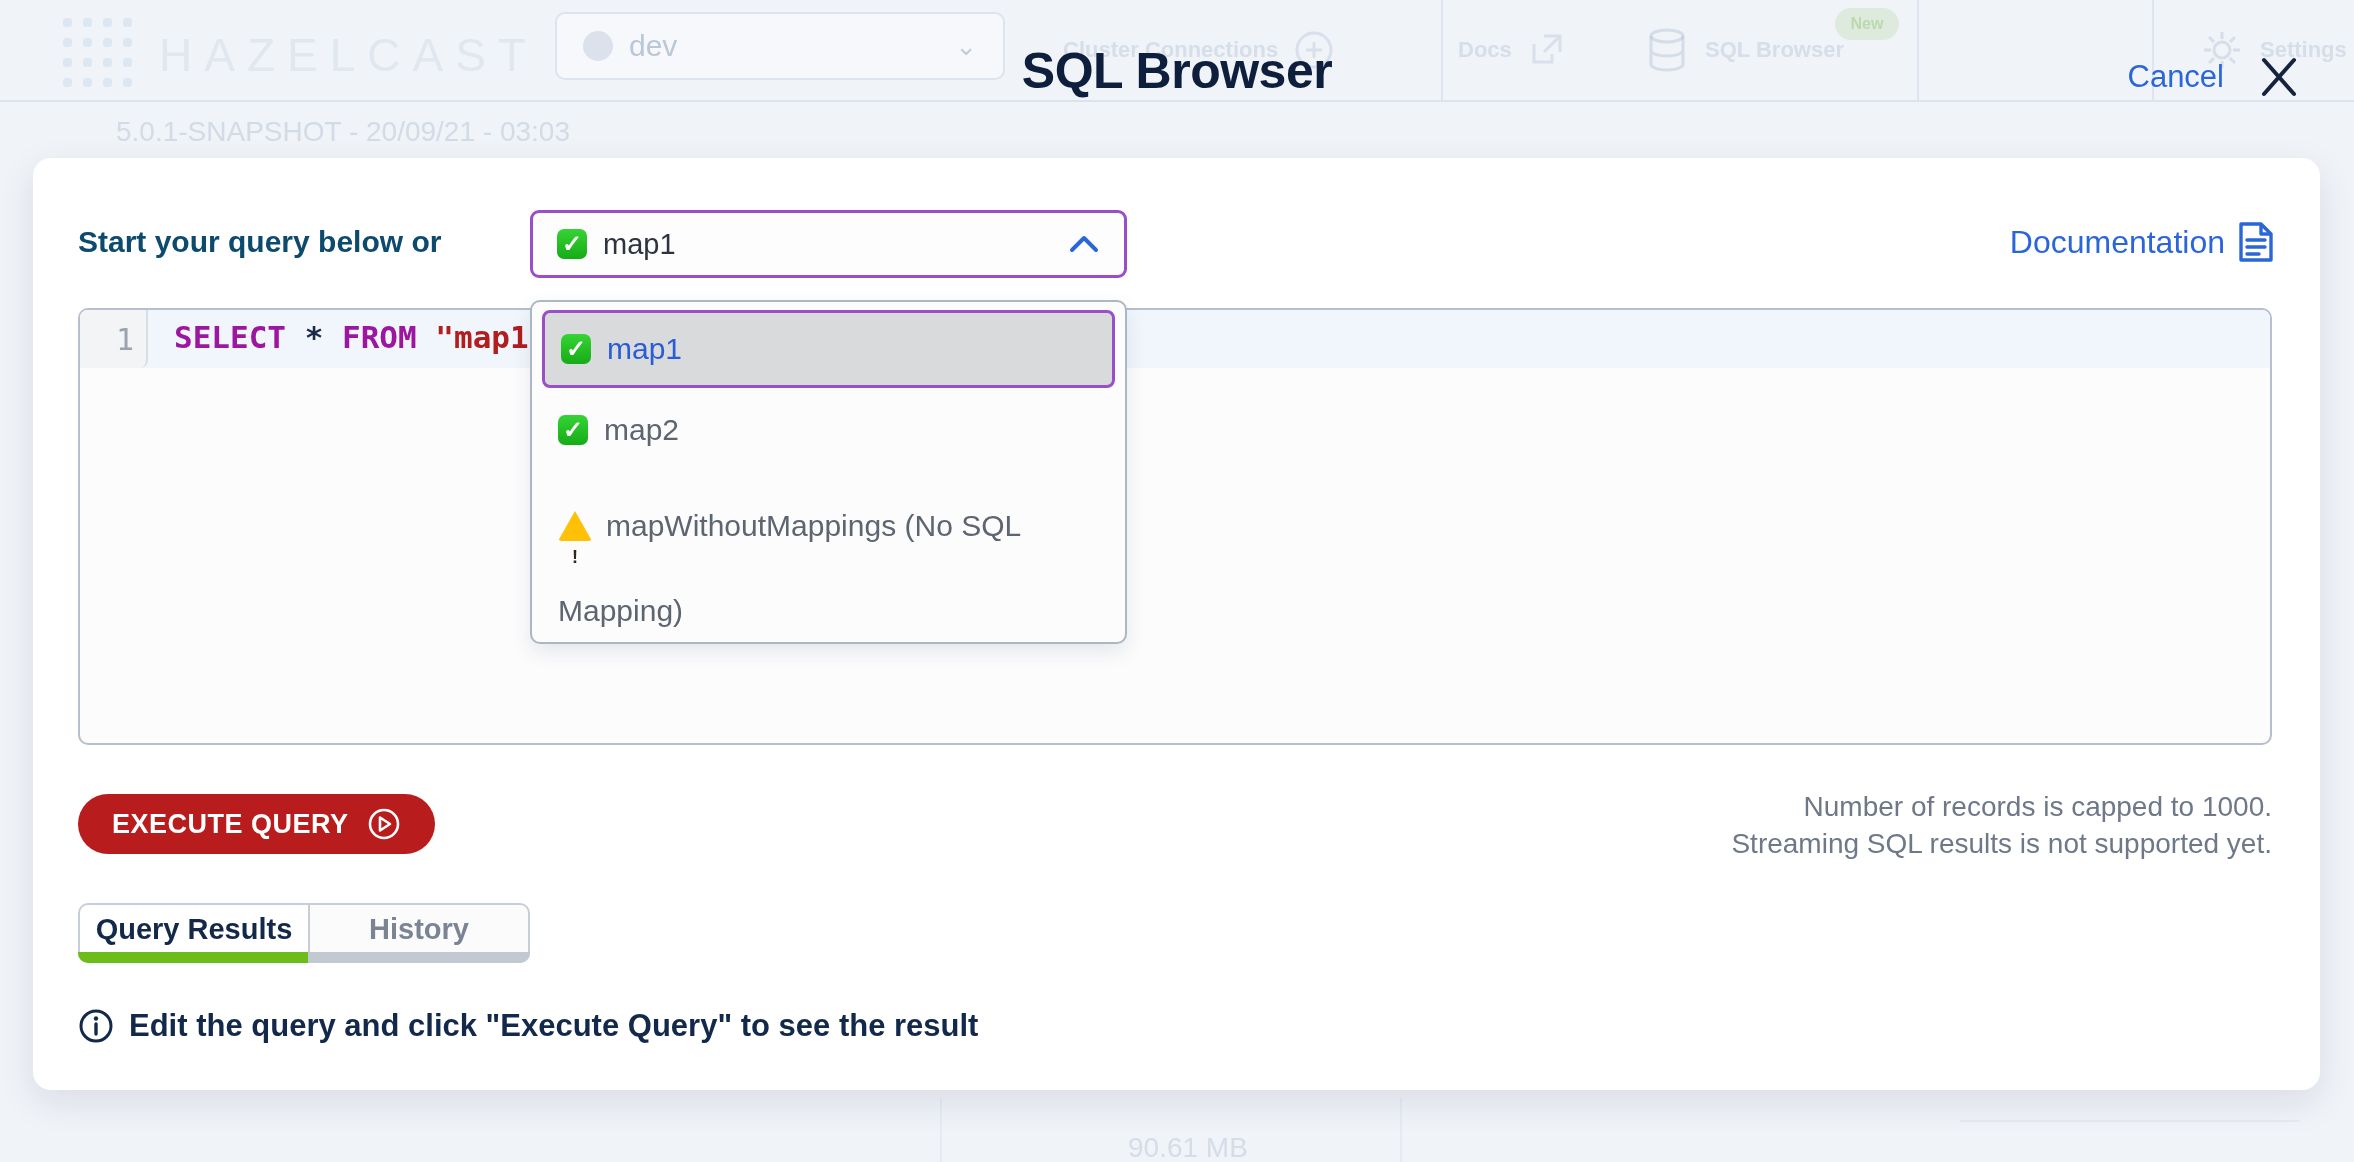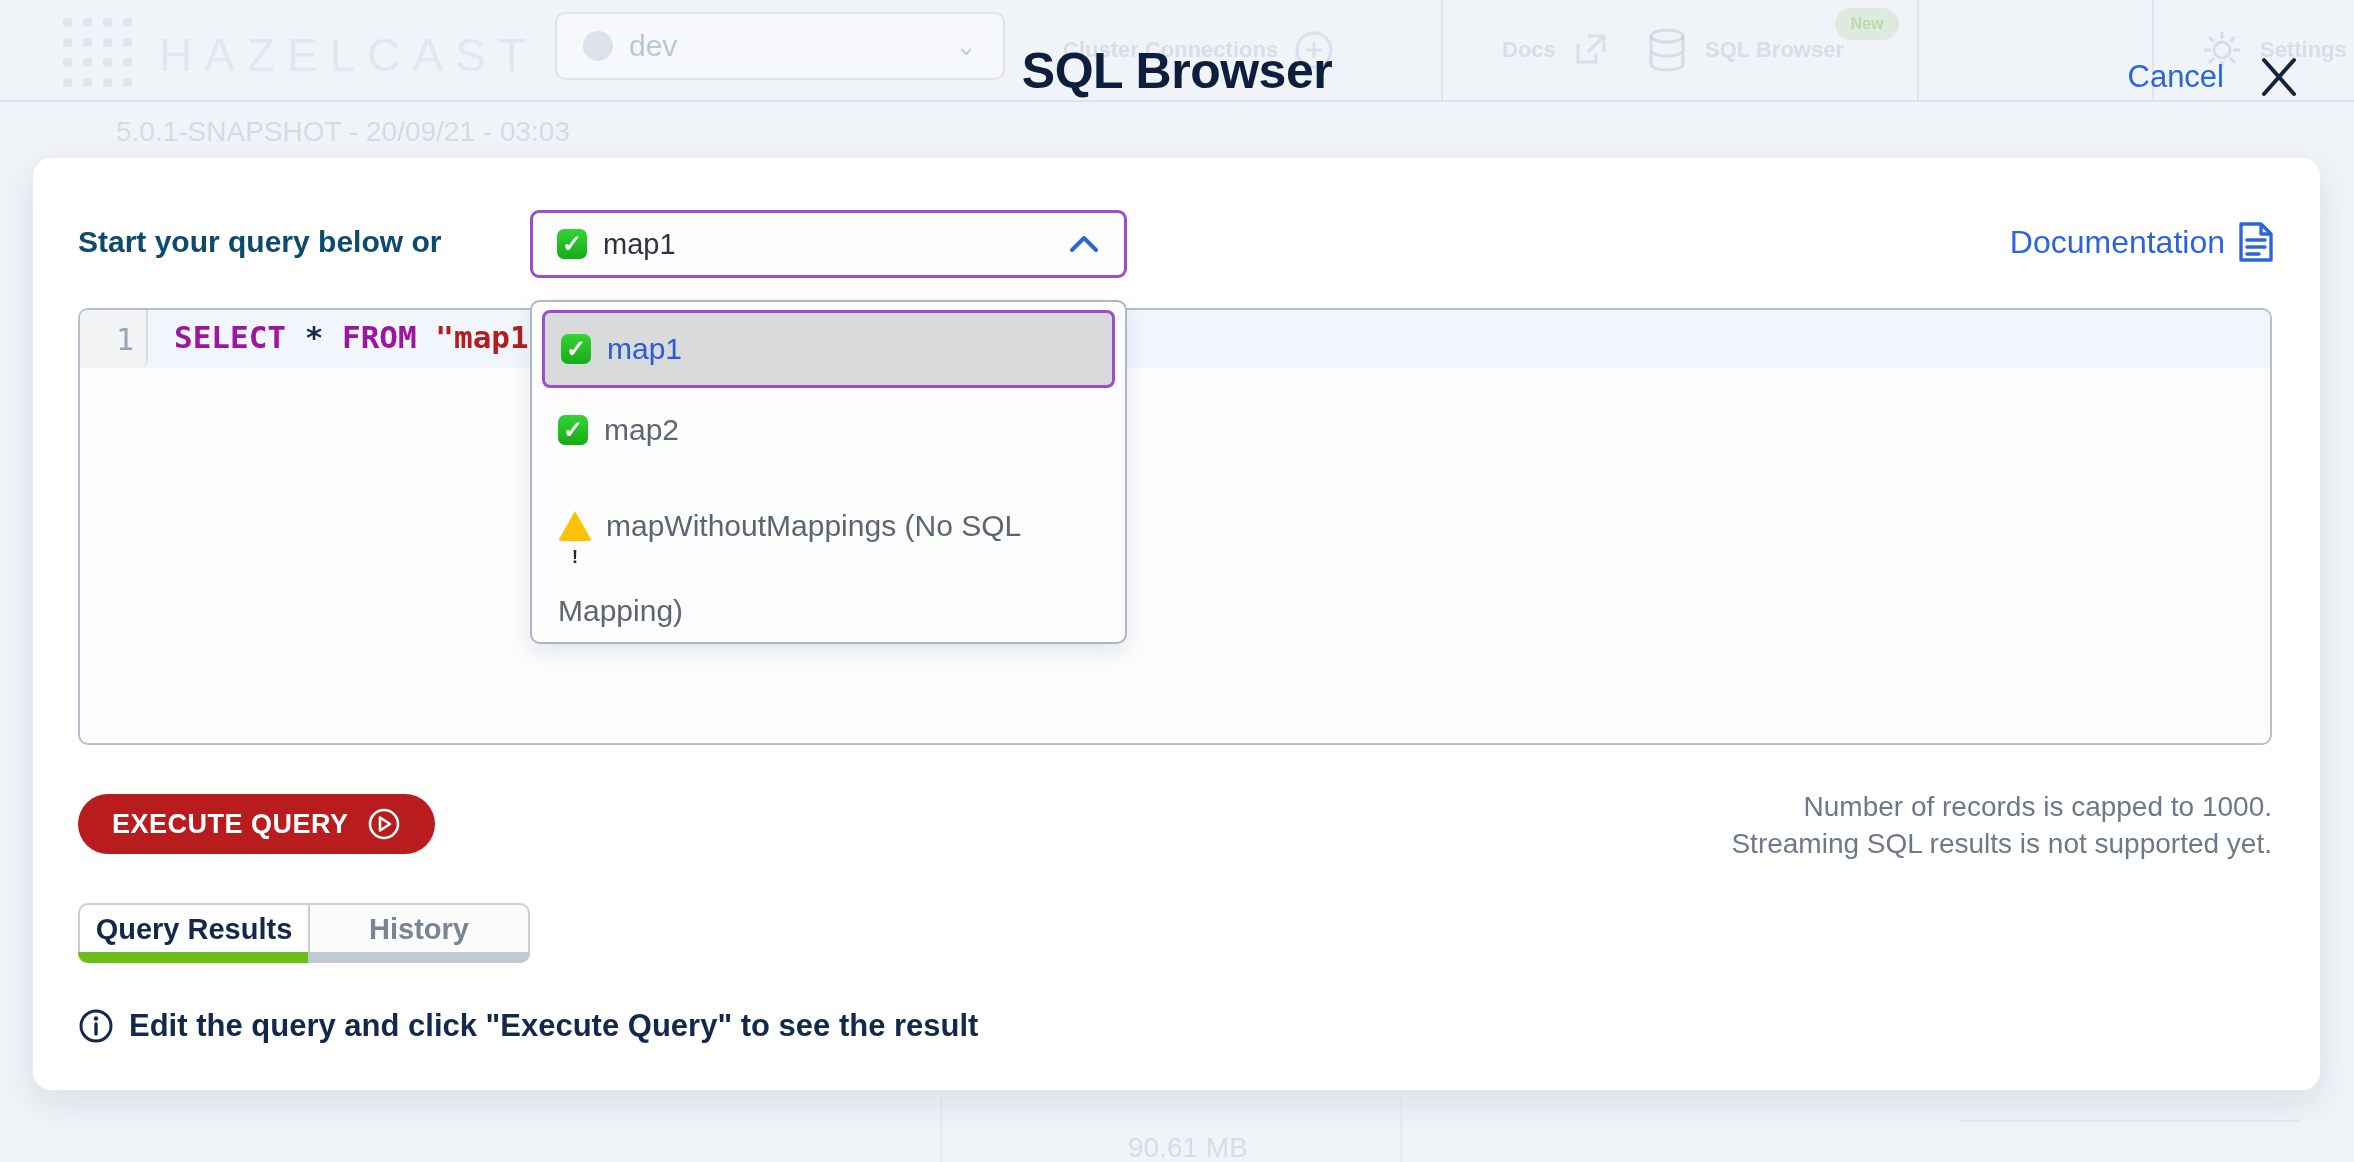--- a/index.html
+++ b/index.html
@@ -139,21 +139,21 @@
 
     <div class="bg-nav" style="left:1063px;">
       <span class="navitem">
         <span>Cluster Connections</span>
         <svg class="bg-icon" width="40" height="40" viewBox="0 0 40 40">
             <circle cx="20" cy="20" r="17" fill="none" stroke="rgba(164,182,208,.34)" stroke-width="3"></circle>
             <path d="M20 12v16M12 20h16" stroke="rgba(164,182,208,.34)" stroke-width="3"></path>
           </svg>
       </span>
     </div>
-    <div class="bg-nav" style="left:1458px;margin-left:44px;">
+    <div class="bg-nav" style="left:1458px;">
       <span class="navitem">
         <span>Docs</span>
         <svg class="bg-icon" width="36" height="36" viewBox="0 0 36 36">
             <path d="M6 12v18h18v-8M16 4h16v16M32 4L16 20" fill="none" stroke="rgba(164,182,208,.34)" stroke-width="3"></path>
           </svg>
       </span>
     </div>
     <div class="bg-nav" style="left:1645px;">
       <span class="navitem">
         <svg class="bg-icon" width="44" height="46" viewBox="0 0 44 46">

